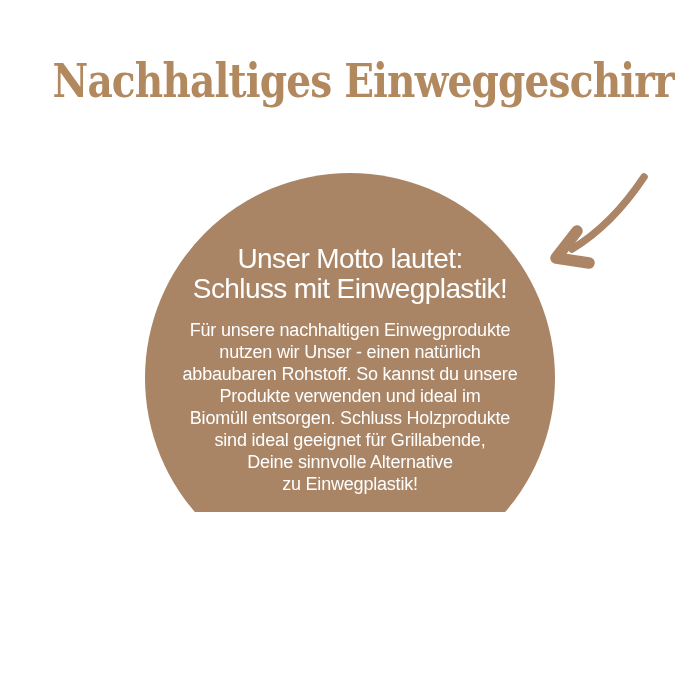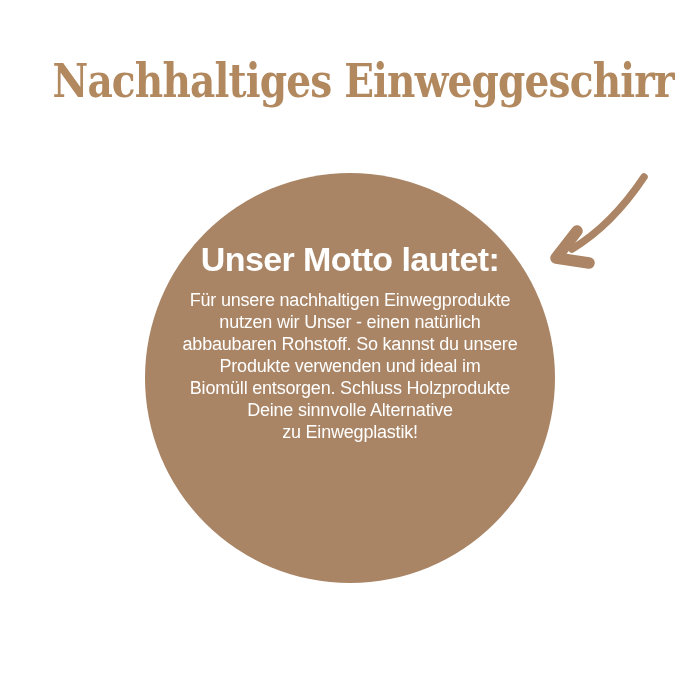--- a/index.html
+++ b/index.html
@@ -3,21 +3,21 @@
 <meta charset="utf-8">
 <style>
   html, body {
     margin: 0;
     padding: 0;
     background: #ffffff;
   }
   .canvas {
     position: relative;
     width: 700px;
-    height: 700px;
+    height: 512px;
     background: #ffffff;
     overflow: hidden;
     font-family: "Liberation Sans", sans-serif;
   }
   .page-title {
     position: absolute;
     top: 56px;
     left: 0;
     width: 700px;
     text-align: center;
@@ -39,23 +39,23 @@
     width: 410px;
     height: 410px;
     border-radius: 50%;
     background: #a98566;
     box-sizing: border-box;
     padding-top: 71px;
     text-align: center;
     color: #ffffff;
   }
   .circle-heading {
-    font-size: 34px;
+    font-size: 28px;
     line-height: 30px;
-    font-weight: 700;
+    font-weight: 400;
     letter-spacing: -0.6px;
     margin: 0 0 15px 0;
   }
   .circle-body {
     font-size: 18px;
     line-height: 22px;
     font-weight: 400;
     letter-spacing: -0.2px;
     margin: 0;
     text-align: center;
@@ -75,27 +75,29 @@
 </head>
 <body>
 
 <div class="canvas">
 
   <h1 class="page-title">Nachhaltiges Einweggeschirr</h1>
 
   <div class="motto-circle">
     <p class="circle-heading">
       <span class="heading-line">Unser Motto lautet:</span><br>
+      <span class="heading-line">Schluss mit Einwegplastik!</span>
     </p>
     <p class="circle-body">
       <span class="body-line">Für unsere nachhaltigen Einwegprodukte</span>
       <span class="body-line">nutzen wir Unser - einen natürlich</span>
       <span class="body-line">abbaubaren Rohstoff. So kannst du unsere</span>
       <span class="body-line">Produkte verwenden und ideal im</span>
       <span class="body-line">Biomüll entsorgen. Schluss Holzprodukte</span>
+      <span class="body-line">sind ideal geeignet für Grillabende,</span>
       <span class="body-line">Deine sinnvolle Alternative</span>
       <span class="body-line">zu Einwegplastik!</span>
     </p>
   </div>
 
   <div class="arrow-wrap">
     <svg width="120" height="120" viewBox="0 0 120 120">
       <path d="M 104 12 Q 72 60 32 84" fill="none" stroke-width="7.5" stroke-linecap="round" stroke="#ab8565"></path>
       <path d="M 37 66 L 16 93 L 49 98" fill="none" stroke-width="11.5" stroke-linecap="round" stroke-linejoin="round" stroke="#ab8565"></path>
     </svg>

